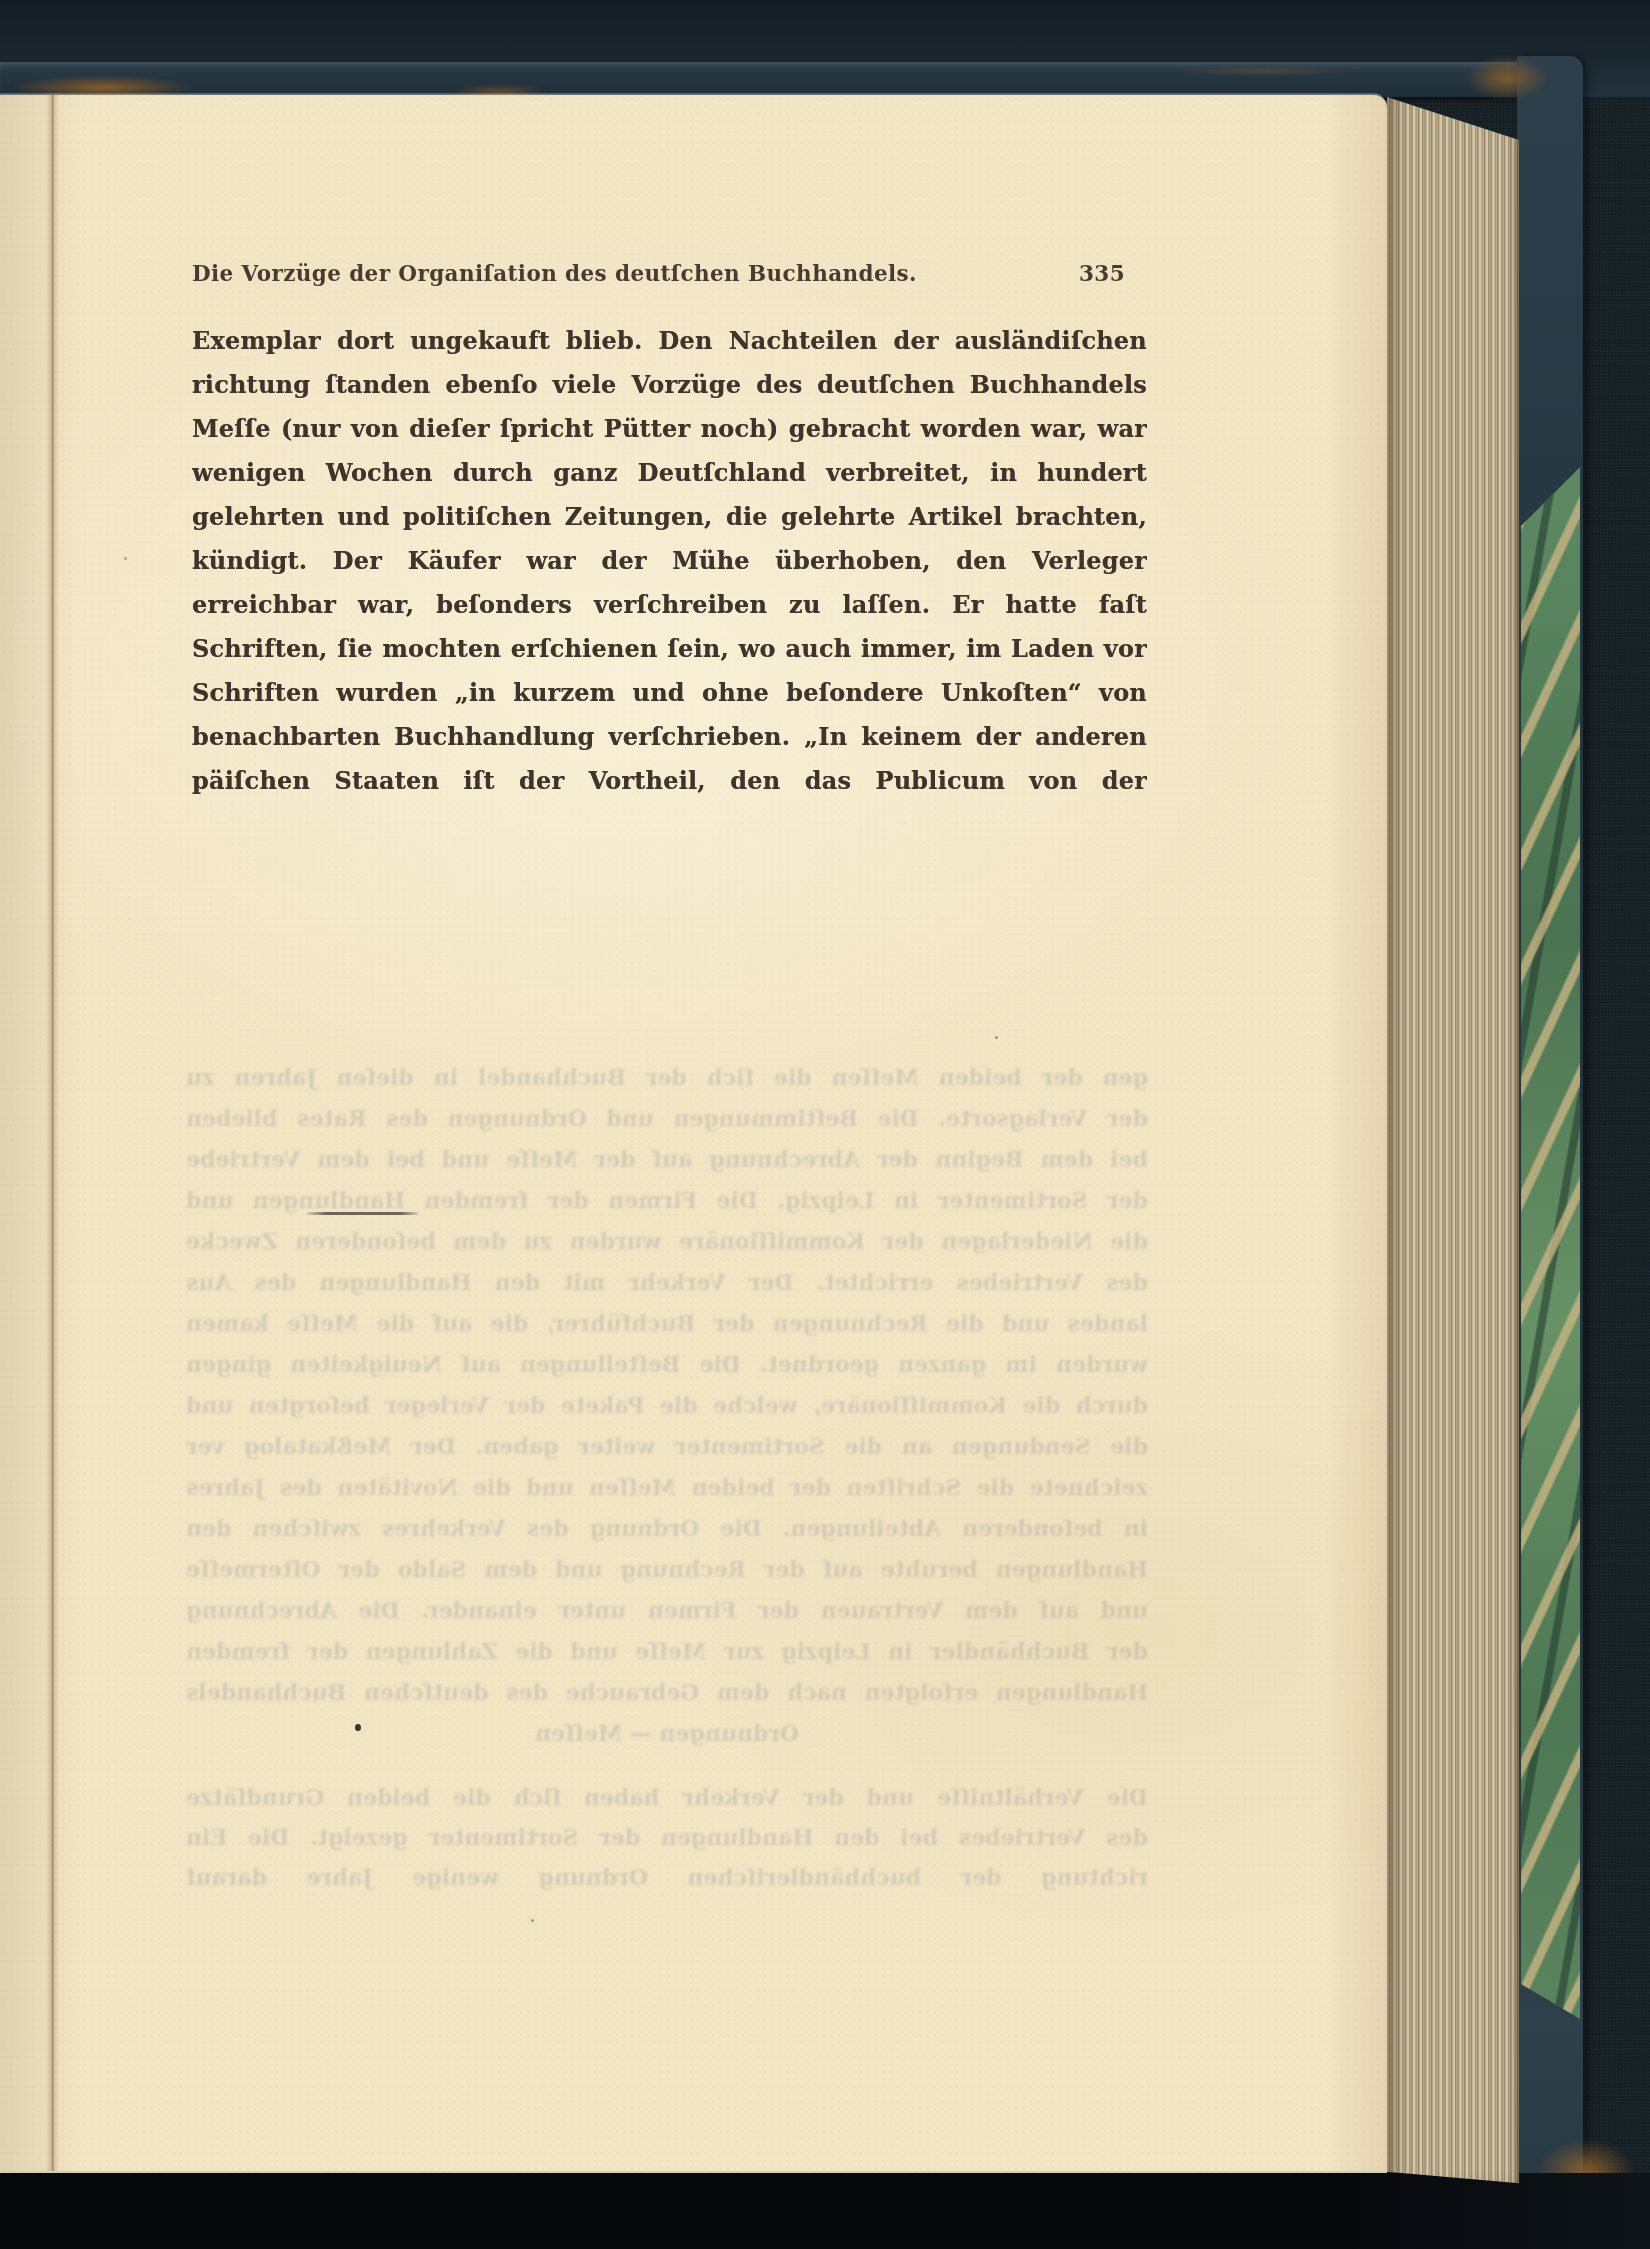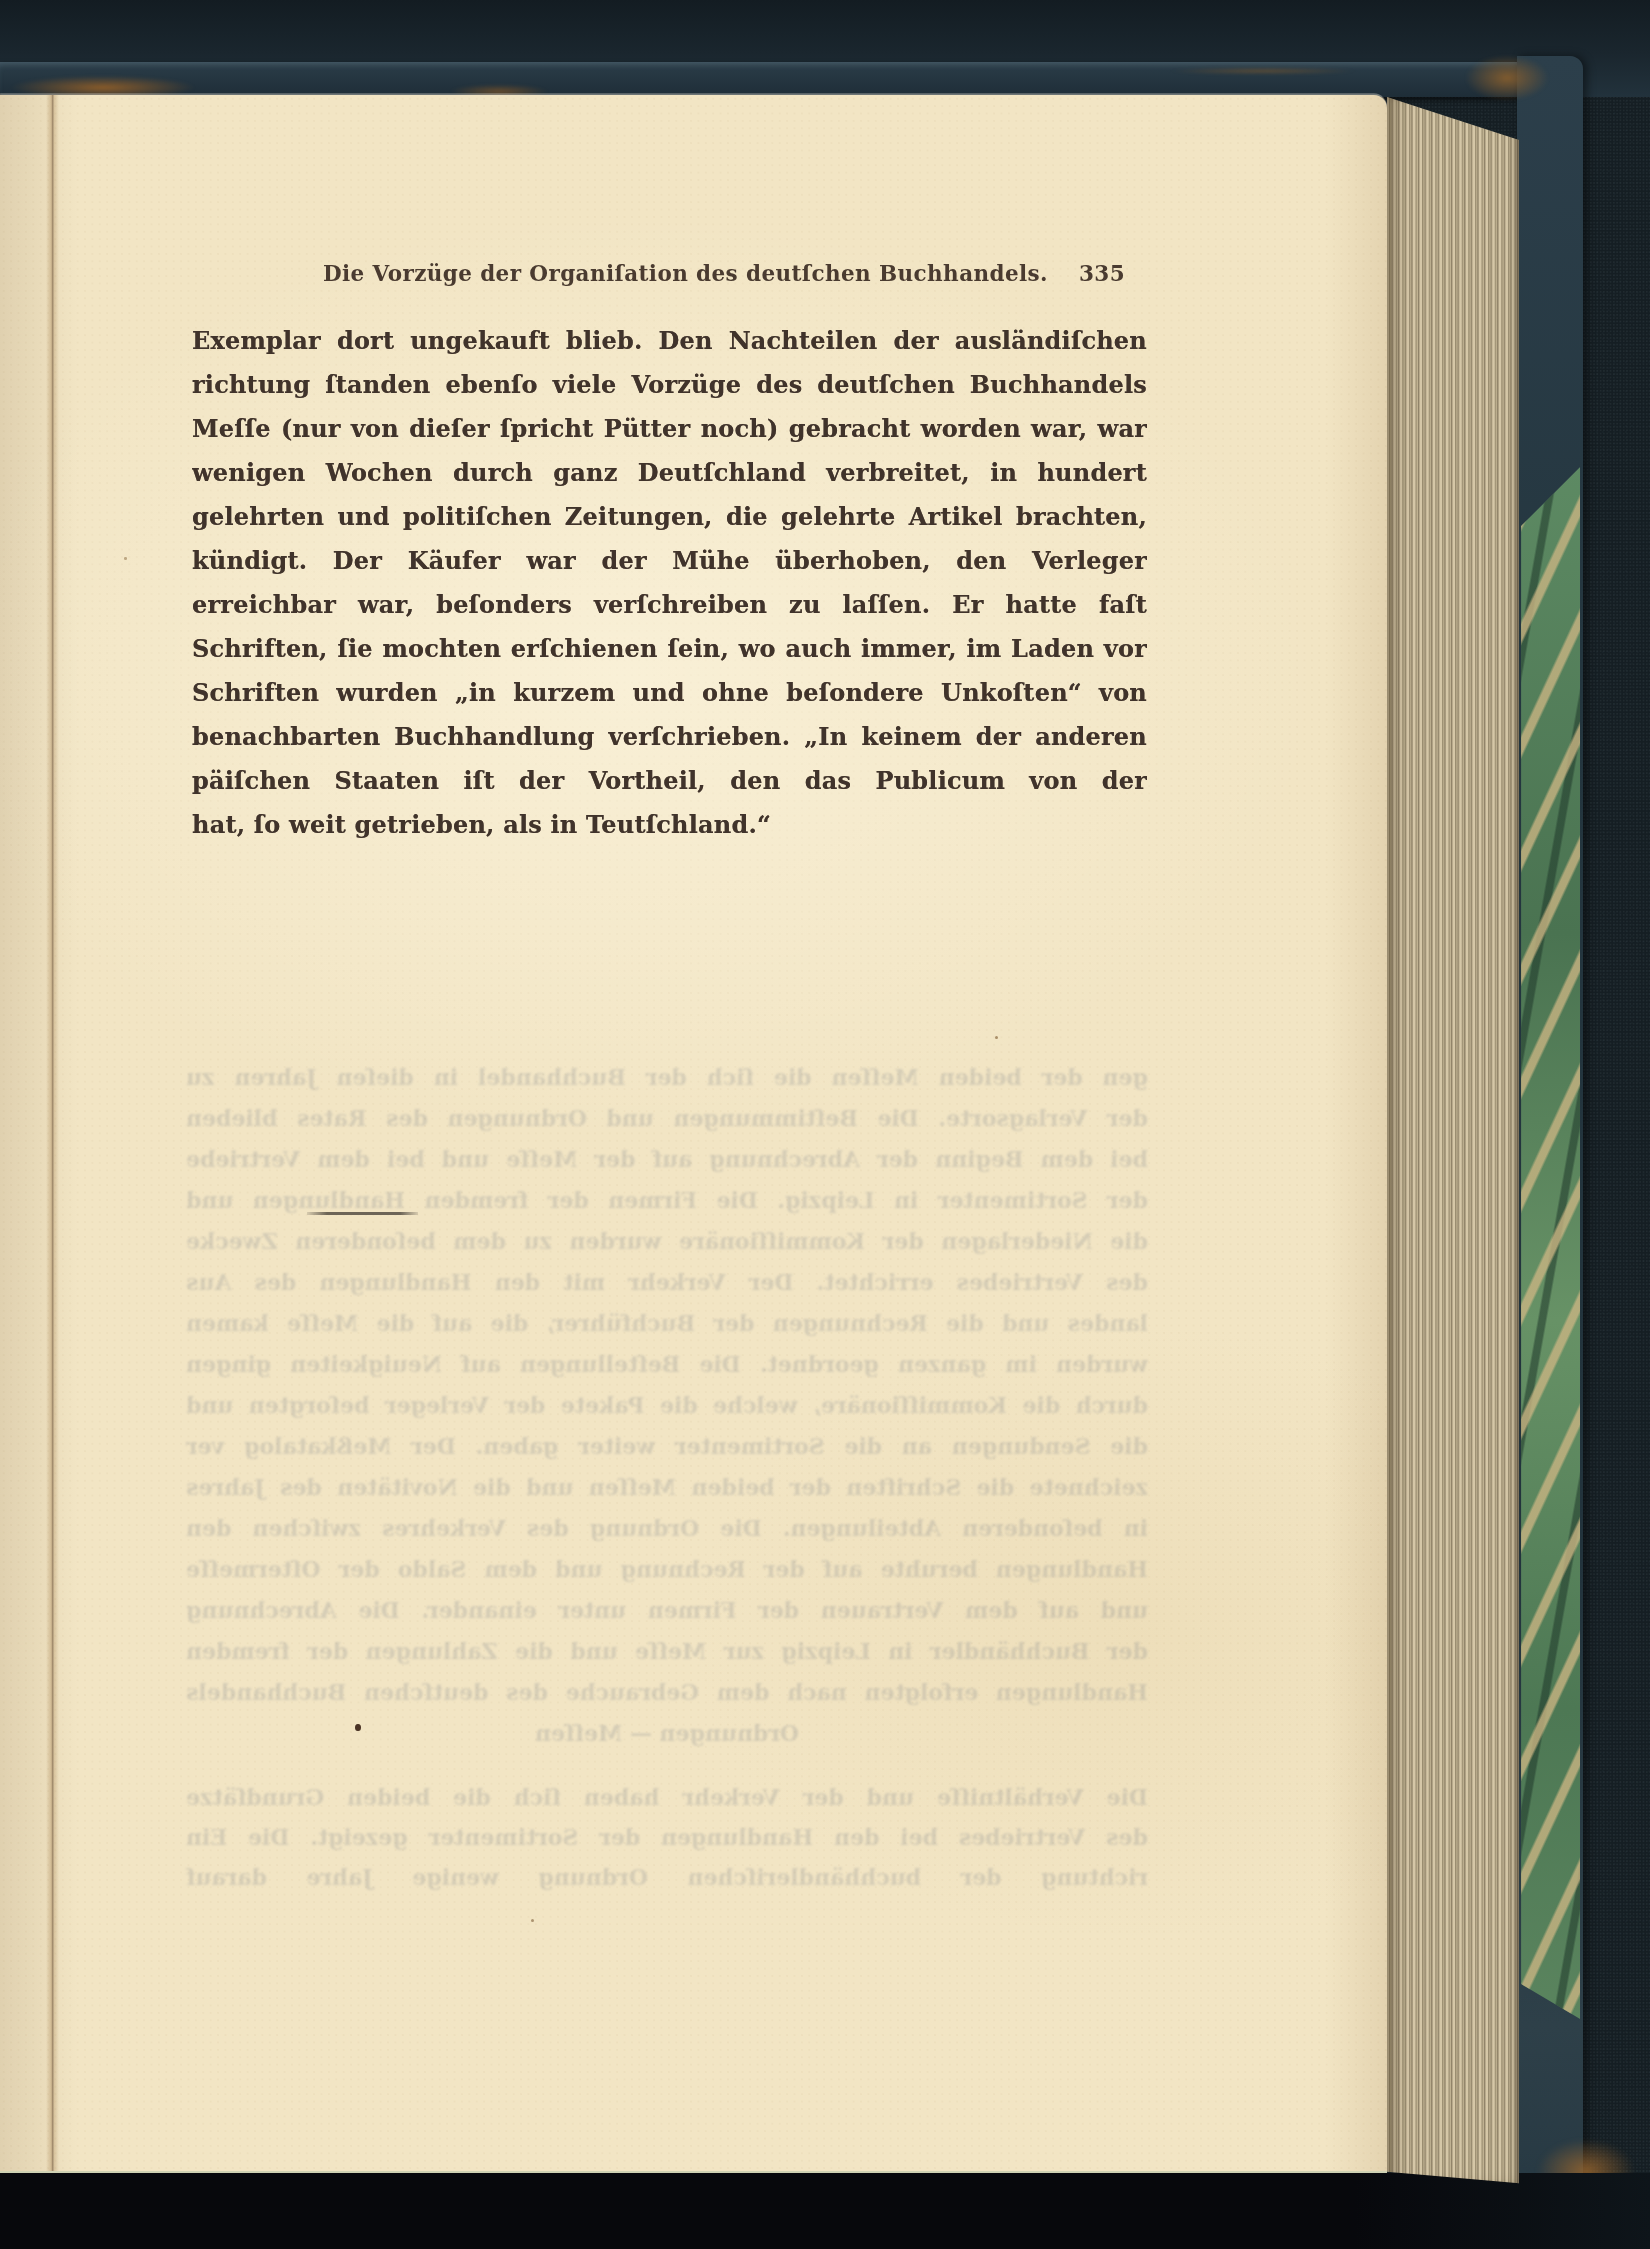--- a/index.html
+++ b/index.html
@@ -60,21 +60,21 @@
       radial-gradient(990px 660px at 45% 28%, rgba(255,249,230,0.55), transparent 70%),
       radial-gradient(627px 429px at 82% 74%, rgba(205,175,115,0.12), transparent 72%),
       radial-gradient(rgba(150,110,55,0.05) 0.8px, transparent 1.1px);
     background-size:auto,auto,auto,auto,7.4px 7.4px;
     box-shadow:0 -1.7px 0 rgba(255,250,235,0.35);}
   .gutter{position:absolute;left:46px;top:0;width:13.2px;height:100%;
     background:linear-gradient(90deg, transparent, rgba(140,95,40,0.28) 40%, rgba(70,40,15,0.5) 52%, rgba(140,95,40,0.22) 62%, transparent);}
   
   .header{position:absolute;top:162px;left:192px;width:955px;height:33px;
     color:#4a3b30;font-weight:bold;font-size:21.5px;line-height:33px;letter-spacing:0.4px;}
-  .header .title{display:block;text-align:right;padding-right:99px;}
+  .header .title{display:block;text-align:left;padding-right:99px;}
   .header .pnum{position:absolute;right:22px;top:0;}
   
   .body{position:absolute;top:224px;left:192px;width:955px;
     color:#40332b;font-weight:bold;font-size:24px;line-height:44px;letter-spacing:0.2px;
     text-shadow:0 0 0.5px rgba(60,45,35,0.65);}
   .bl{height:44px;overflow:hidden;text-align:justify;text-align-last:justify;}
   .bl.last{text-align-last:left;}
   
   .divider{position:absolute;top:1117px;left:307px;width:111px;height:2.5px;
     background:linear-gradient(90deg,rgba(110,101,88,0.2),#6d6557 18%,#6d6557 84%,rgba(110,101,88,0.2));}
@@ -128,21 +128,20 @@
       <div class="bl">richtung ſtanden ebenſo viele Vorzüge des deutſchen Buchhandels für Wiſſen=</div>
       <div class="bl">Meſſe (nur von dieſer ſpricht Pütter noch) gebracht worden war, war in</div>
       <div class="bl">wenigen Wochen durch ganz Deutſchland verbreitet, in hundert gedruckten</div>
       <div class="bl">gelehrten und politiſchen Zeitungen, die gelehrte Artikel brachten, ange=</div>
       <div class="bl">kündigt.  Der Käufer war der Mühe überhoben, den Verleger erkunden</div>
       <div class="bl">erreichbar war, beſonders verſchreiben zu laſſen.  Er hatte faſt ſämtliche</div>
       <div class="bl">Schriften, ſie mochten erſchienen ſein, wo auch immer, im Laden vor ſich</div>
       <div class="bl">Schriften wurden „in kurzem und ohne beſondere Unkoſten“ von einer</div>
       <div class="bl">benachbarten Buchhandlung verſchrieben.  „In keinem der anderen Euro=</div>
       <div class="bl">päiſchen Staaten iſt der Vortheil, den das Publicum von der Buchdruckerey</div>
-      <div class="bl last">hat, ſo weit getrieben, als in Teutſchland.“</div>
     </div>
 
     <div class="divider"></div>
 
     <div class="ghost">
       <div class="gl">gen der beiden Meſſen die ſich der Buchhandel in dieſen Jahren zu</div>
       <div class="gl">der Verlagsorte.  Die Beſtimmungen und Ordnungen des Rates blieben</div>
       <div class="gl">bei dem Beginn der Abrechnung auf der Meſſe und bei dem Vertriebe</div>
       <div class="gl">der Sortimenter in Leipzig.  Die Firmen der fremden Handlungen und</div>
       <div class="gl">die Niederlagen der Kommiſſionäre wurden zu dem beſonderen Zwecke</div>

